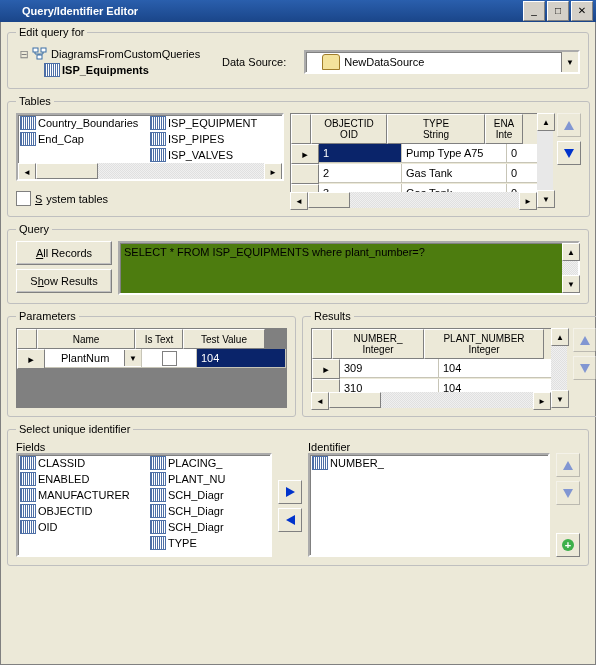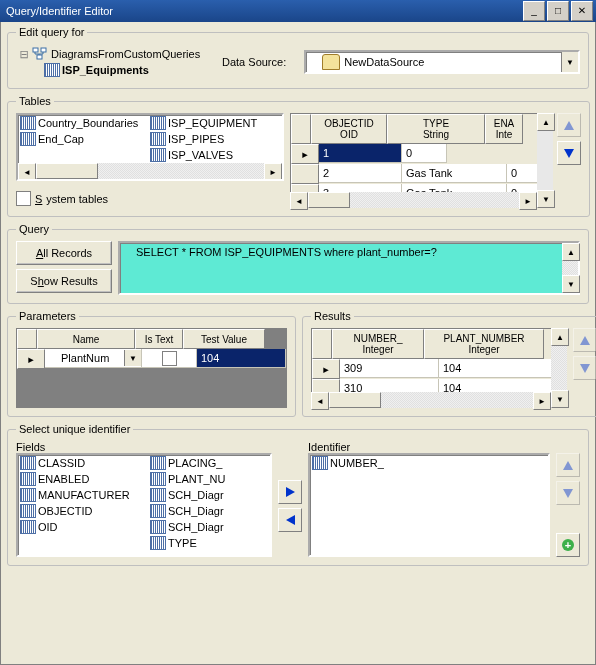--- a/index.html
+++ b/index.html
@@ -1,19 +1,19 @@
 <!DOCTYPE html>
 <html><head>
 <meta charset="utf-8">
 <style>
 html,body{margin:0;padding:0;font-family:Tahoma,Verdana,sans-serif;font-size:11px;color:#000;background:#fff}
 body{width:596px;height:665px;overflow:hidden}
 
 .titlebar{height:22px;background:linear-gradient(to bottom,#2a5fad,#1a4589);display:flex;align-items:center}
-.tb-title{flex:1;color:#fff;font-weight:normal;padding-left:6px}
+.tb-title{flex:1;color:#fff;font-weight:bold;padding-left:22px}
 .tb-btn{width:20px;height:18px;margin-right:2px;background:#d4d0c8;border:1px solid #fff;border-right-color:#808080;border-bottom-color:#808080;display:flex;align-items:center;justify-content:center;font-family:Arial;font-size:10px;line-height:1}
 .dialog{position:absolute;top:22px;left:0;right:0;bottom:0;background:#ece9d8;border:1px solid #808080;border-top:none}
 .inner{position:absolute;top:4px;left:6px;right:6px;bottom:6px}
 
 fieldset{border:1px solid #bfbfbf;border-radius:3px;margin:0 0 6px 0;padding:6px 8px 8px 8px}
 legend{padding:0 3px;color:#0046d5}
 legend.blk{color:#000}
 
 .sunken{background:#fff;border:2px inset #fff;box-shadow:inset 1px 1px 0 #808080,inset -1px -1px 0 #fff}
 .list{overflow:hidden}
@@ -42,21 +42,21 @@
 .gc.sel{background:#0a246a;color:#fff}
 
 .chk{width:13px;height:13px;border:1px solid #808080;background:#fff;display:inline-block;vertical-align:middle}
 .chklbl{display:inline-flex;align-items:center;gap:4px}
 
 .btn{height:22px;background:#ece9d8;border:1px solid #808080;border-top-color:#fff;border-left-color:#fff;box-shadow:inset -1px -1px 0 #c0c0c0;display:inline-flex;align-items:center;justify-content:center;padding:0 10px;font-size:11px}
 .btn .ul{text-decoration:underline}
 .sqbtn{width:22px;height:22px;background:#ece9d8;border:1px solid #808080;border-top-color:#fff;border-left-color:#fff;display:flex;align-items:center;justify-content:center}
 .sqbtn.dis{opacity:.45}
 
-.ta{background:#5eead4;border:2px inset #fff;box-shadow:inset 1px 1px 0 #808080;padding:3px 16px;font-size:11px}
+.ta{background:#4d7c0f;border:2px inset #fff;box-shadow:inset 1px 1px 0 #808080;padding:3px 4px;font-size:11px}
 
 .combo{display:flex;height:20px;background:#fff;border:2px inset #fff;box-shadow:inset 1px 1px 0 #808080}
 .combo .cv{flex:1;display:flex;align-items:center;padding-left:16px}
 .combo .cbtn{width:16px;background:#ece9d8;border-left:1px solid #808080;display:flex;align-items:center;justify-content:center;font-size:8px}
 
 .lbl{display:inline-block}
 
 .row{display:flex;gap:6px}
 .col{display:flex;flex-direction:column;gap:4px}
 
@@ -176,20 +176,21 @@
                     <span>String</span>
                   </div>
             <div class="gc" style="width:36px">
                     <span>ENA</span>
                     <span>Inte</span>
                   </div>
           </div>
           <div class="gr">
             <div class="gc rowhdr" style="width:18px">▸</div>
             <div class="gc sel" style="width:74px">1</div>
+            <div class="gc" style="width:96px">Pump Type A75</div>
             <div class="gc" style="width:36px">0</div>
           </div>
           <div class="gr">
             <div class="gc rowhdr" style="width:18px"></div>
             <div class="gc" style="width:74px">2</div>
             <div class="gc" style="width:96px">Gas Tank</div>
             <div class="gc" style="width:36px">0</div>
           </div>
           <div class="gr">
             <div class="gc rowhdr" style="width:18px"></div>

